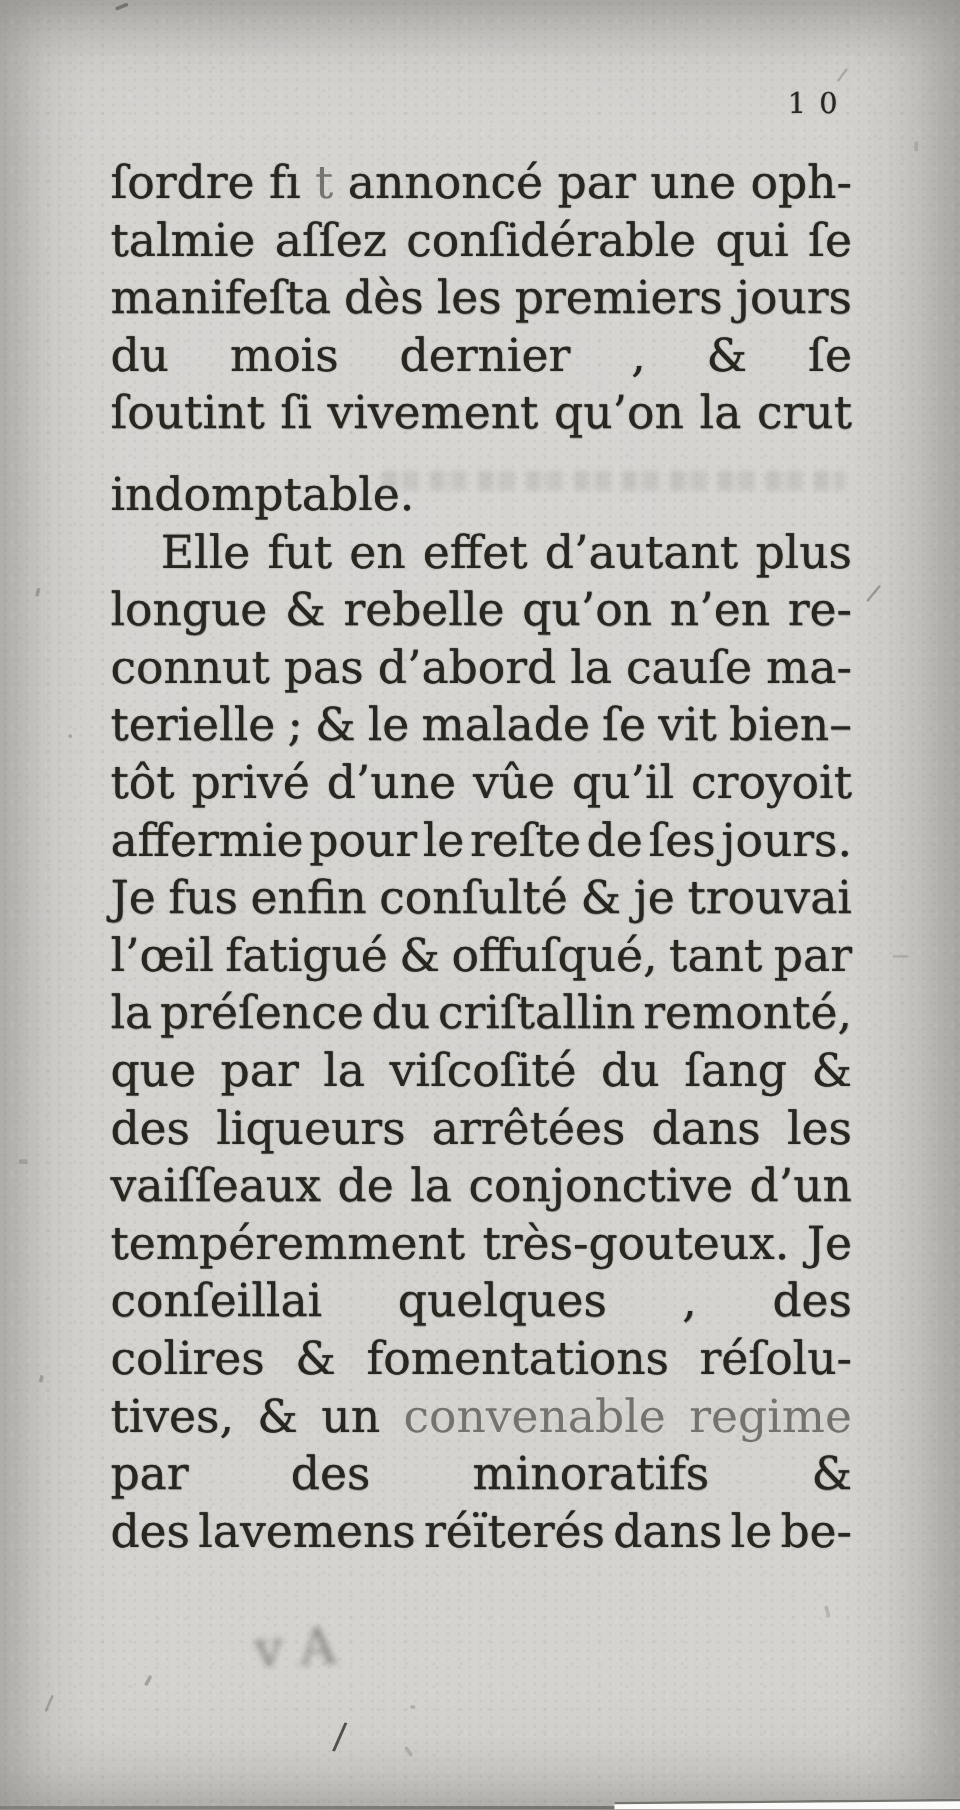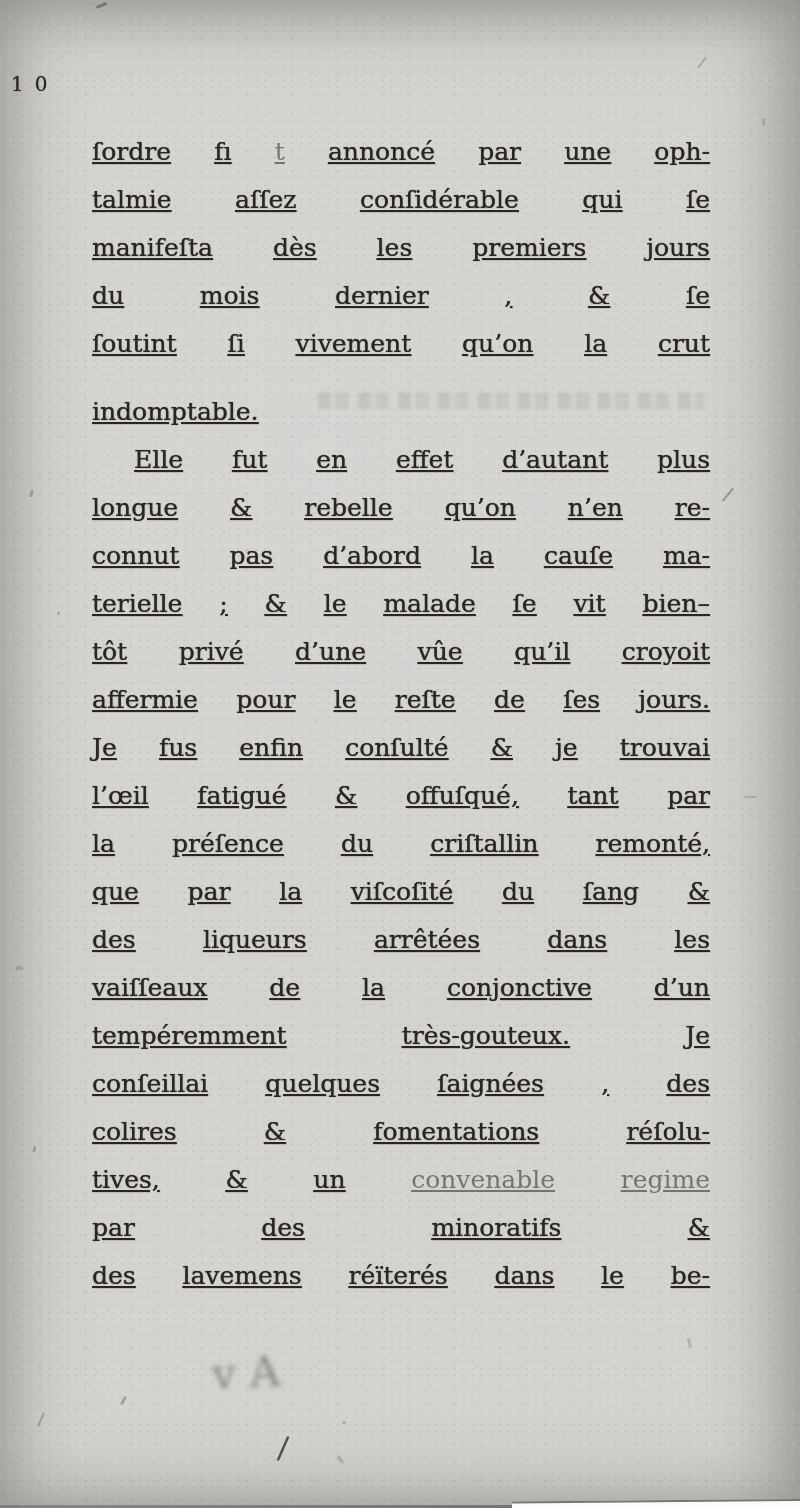--- a/index.html
+++ b/index.html
@@ -22,31 +22,30 @@
     position: absolute; inset: 0; pointer-events: none;
     background-image:
       radial-gradient(rgba(96,94,88,.09) 1px, transparent 1.6px),
       radial-gradient(rgba(96,94,88,.07) 1px, transparent 2.2px),
       radial-gradient(rgba(255,255,255,.06) 1px, transparent 2px);
     background-size: 9px 7px, 23px 19px, 14px 31px;
     background-position: 0 0, 5px 9px, 3px 2px;
   }
   .pagenum {
     position: absolute; top: 72px; left: 0; width: 709px;
-    text-align: left;
-    font-size: 20px; letter-spacing: 11px; text-indent: 11px;
+    text-align: right;
+    font-size: 24px; letter-spacing: 11px; text-indent: 11px;
     color: #2a2722;
     text-shadow: 0 0 1px rgba(42,39,34,.8);
   }
   .text {
     position: absolute; left: 92px; top: 128px; width: 618px;
-    font-size: 25px; line-height: 48px;
+    font-size: 38px; line-height: 48px;
     color: #29261f;
     text-shadow: 0 0 1px rgba(41,38,31,.75), 0.4px 0.4px 0.6px rgba(41,38,31,.35);
-    text-decoration: underline;
   }
   .line { display: flex; }
   .line.j { justify-content: space-between; }
   .line:not(.j) { column-gap: .3em; margin-top: 20px; }
   .line.ind { padding-left: 42px; }
   .w { flex-shrink: 0; white-space: pre; }
   .w.fade { opacity: .55; text-shadow: none; }
   .ghost {
     position: absolute; left: 212px; top: 1348px;
     font-size: 42px; letter-spacing: 14px;
@@ -245,21 +244,20 @@
         <span class="w">d’un</span>
       </div>
       <div class="line j">
         <span class="w">tempéremment</span>
         <span class="w">très-gouteux.</span>
         <span class="w">Je</span>
       </div>
       <div class="line j">
         <span class="w">conſeillai</span>
         <span class="w">quelques</span>
-        <span class="w">ſaignées</span>
         <span class="w">,</span>
         <span class="w">des</span>
       </div>
       <div class="line j">
         <span class="w">colires</span>
         <span class="w">&amp;</span>
         <span class="w">fomentations</span>
         <span class="w">réſolu-</span>
       </div>
       <div class="line j">

